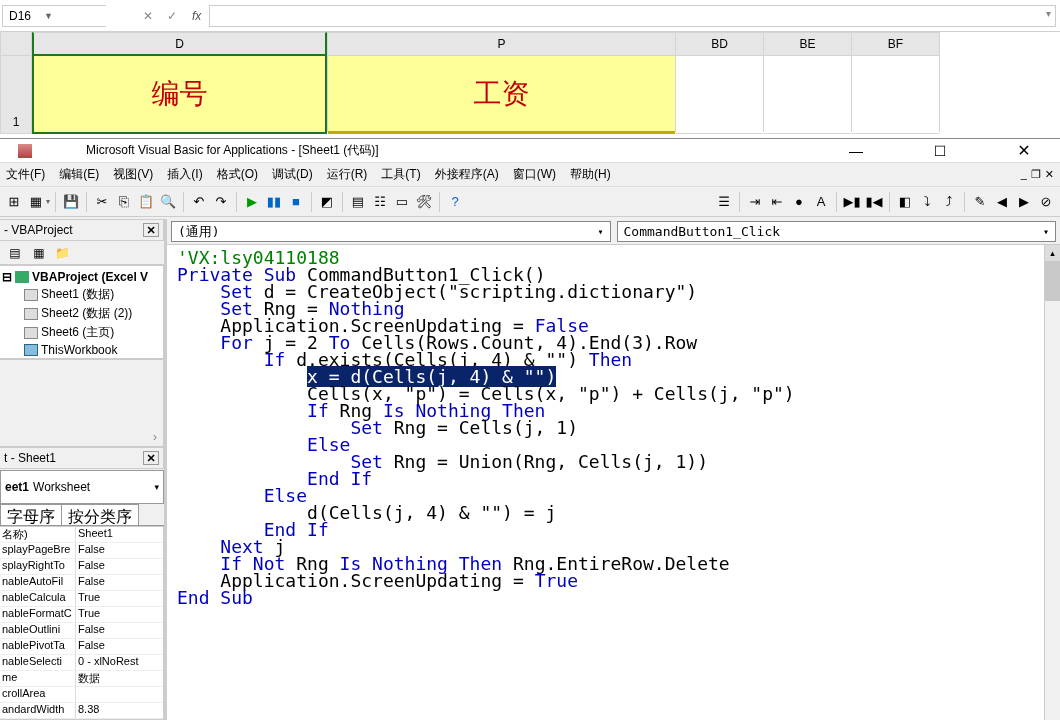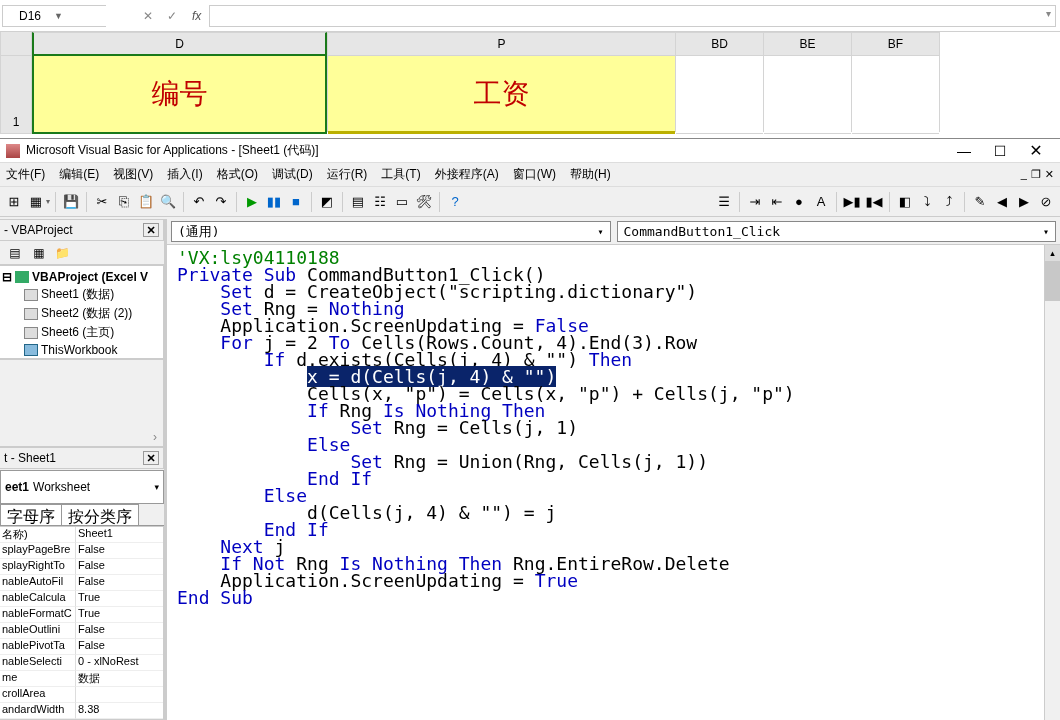--- a/index.html
+++ b/index.html
@@ -1,19 +1,19 @@
 <!DOCTYPE html>
 <html><head>
 <meta charset="utf-8">
 <style>
 * { box-sizing: border-box; margin: 0; padding: 0; }
 body { font-family: "Microsoft YaHei", Arial, sans-serif; font-size: 12px; background: #fff; overflow: hidden; width: 1060px; height: 720px; }
 .excel-area { position: absolute; top: 0; left: 0; right: 0; height: 140px; background: #fff; }
 .namebox-row { display: flex; align-items: center; height: 32px; border-bottom: 1px solid #d0d0d0; }
-.namebox { width: 104px; height: 22px; border: 1px solid #ccc; border-right: none; padding: 0 16px; display: flex; align-items: center; justify-content: flex-start; margin-left: 2px; gap: 13px; }
+.namebox { width: 104px; height: 22px; border: 1px solid #ccc; border-right: none; padding: 0 6px; display: flex; align-items: center; justify-content: flex-start; margin-left: 2px; gap: 13px; }
 .namebox .dd { color: #666; font-size: 9px; }
 .fx-cancel, .fx-check { width: 24px; text-align: center; color: #888; }
 .fx-cancel { margin-left: 30px; }
 .fx-label { font-style: italic; margin: 0 8px; color: #555; }
 .formula-bar { flex: 1; border: 1px solid #ccc; height: 22px; margin-right: 4px; position: relative; }
 .formula-bar::after { content: "▾"; position: absolute; top: 2px; right: 4px; color: #888; font-size: 10px; }
 .sheet-grid { display: flex; height: 100px; }
 .rowhdr-col { width: 32px; }
 .rowhdr { height: 24px; border: 1px solid #d4d4d4; border-top: none; background: #e6e6e6; }
 .rowhdr.num { height: 78px; display: flex; align-items: flex-end; justify-content: center; padding-bottom: 4px; }
@@ -21,21 +21,21 @@
 .colhdr { height: 24px; background: #e6e6e6; border-bottom: 1px solid #d4d4d4; border-top: 1px solid #d4d4d4; display: flex; align-items: center; justify-content: center; }
 .bigcell { height: 78px; display: flex; align-items: center; justify-content: center; font-size: 28px; color: #c00000; font-family: SimSun, serif; background: #ffff99; border-bottom: 3px solid #bbb000; }
 .col.d { width: 296px; }
 .col.p { width: 348px; }
 .col.narrow { width: 88px; }
 .col.narrow .bigcell { background: #fff; border-bottom: 1px solid #d4d4d4; }
 .col.d .colhdr, .col.d .bigcell { border: 2px solid #1a7a1a; border-top: 1px solid #d4d4d4; }
 .col.d .bigcell { border-top: none; }
 
 .vba-window { position: absolute; top: 138px; left: 0; right: 0; bottom: 0; background: #f0f0f0; border-top: 1px solid #888; }
-.vba-title { height: 24px; display: flex; align-items: center; padding: 0 6px; background: #fff; border-bottom: 1px solid #ddd; }
+.vba-title { height: 24px; display: flex; align-items: center; padding: 0 18px; background: #fff; border-bottom: 1px solid #ddd; gap: 48px; }
 .vba-title .vbicon { width: 14px; height: 14px; background: linear-gradient(#d88,#a44); margin-right: 6px; }
 .vba-title .spacer { flex: 1; }
 .winbtn { width: 36px; height: 22px; display: flex; align-items: center; justify-content: center; font-size: 14px; }
 .winbtn.close { font-size: 16px; }
 .menubar { height: 24px; display: flex; align-items: center; background: #f0f0f0; padding: 0 6px; gap: 14px; border-bottom: 1px solid #ddd; }
 .mdi-btns { margin-left: auto; display: flex; gap: 4px; font-size: 11px; }
 .toolbar { height: 30px; display: flex; align-items: center; background: #f0f0f0; border-bottom: 1px solid #ccc; padding: 0 4px; gap: 2px; }
 .tb-ico { width: 20px; height: 20px; display: flex; align-items: center; justify-content: center; font-size: 13px; border: 1px solid transparent; }
 .tb-sep { width: 1px; height: 20px; background: #ccc; margin: 0 3px; }
 .tb-drop { font-size: 8px; color: #666; margin-left: -2px; }

